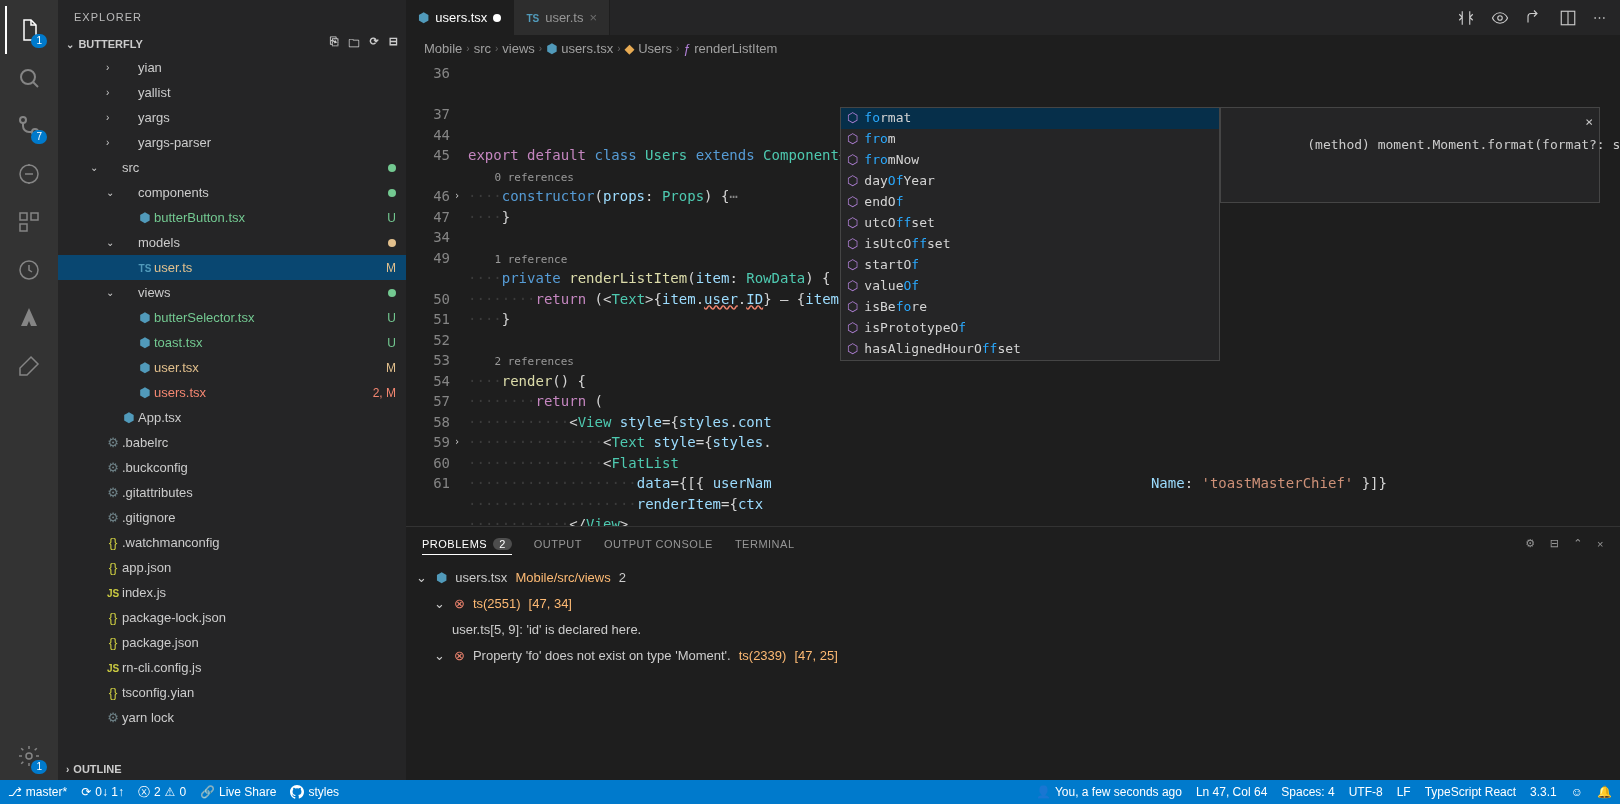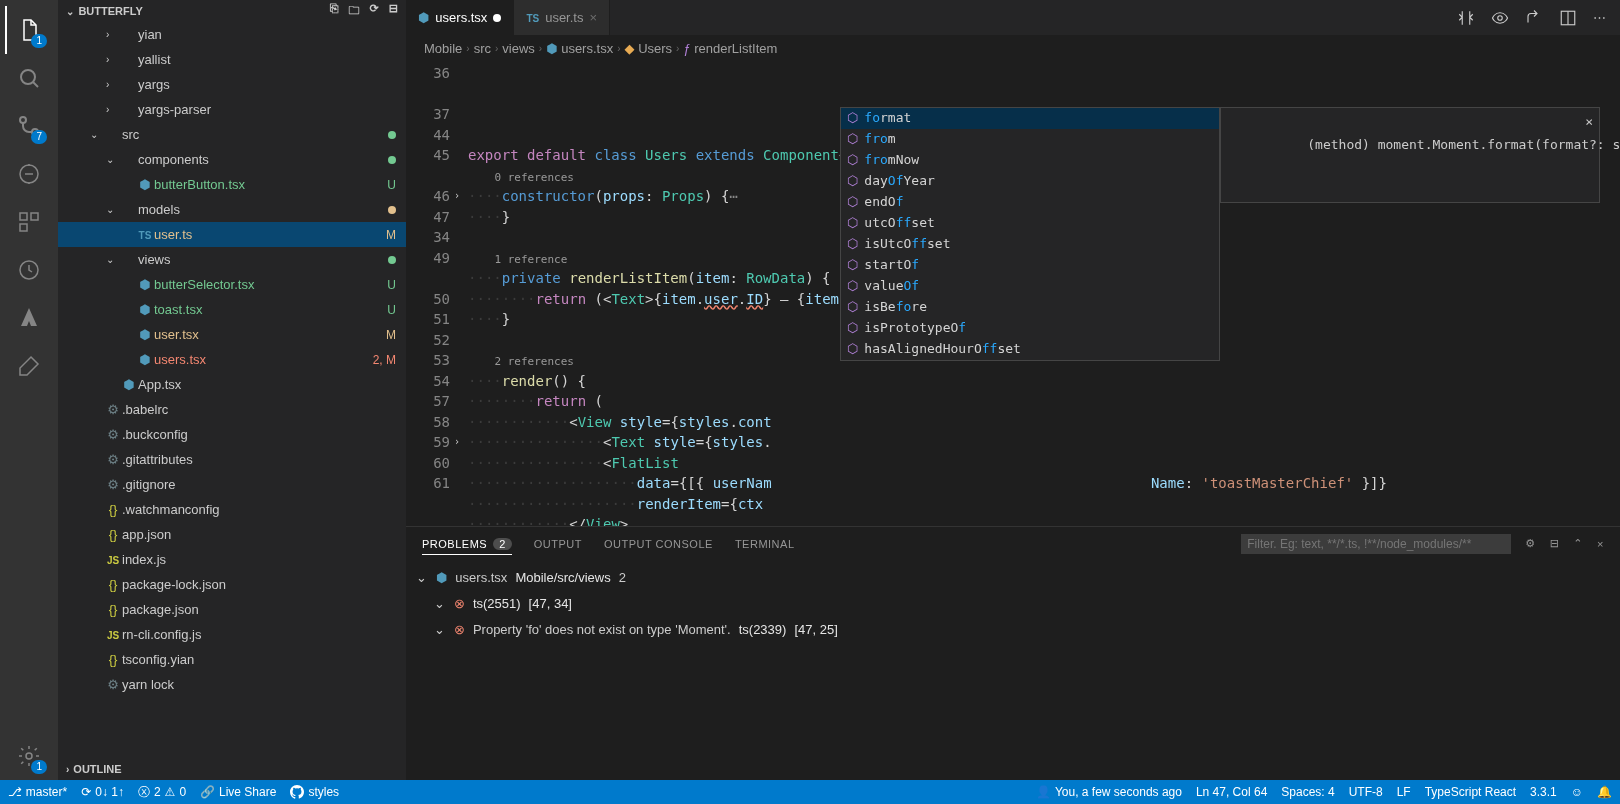--- a/index.html
+++ b/index.html
@@ -56,21 +56,21 @@
 .panel { height:254px; border-top:1px solid #333; display:flex; flex-direction:column; background:#1e1e1e;}
 .ptabs { display:flex; height:33px; align-items:center; padding:0 16px; gap:22px; font-size:11px; letter-spacing:.5px; color:#969696;}
 .ptabs .pt{cursor:pointer;display:flex;align-items:center;gap:6px;}
 .ptabs .pt.active{color:#fff;border-bottom:1px solid #fff;padding-bottom:4px;margin-bottom:-5px;}
 .ptabs .cnt{background:#4d4d4d;color:#fff;border-radius:10px;padding:0 6px;font-size:11px;}
 .ptabs .pactions{margin-left:auto;display:flex;gap:14px;align-items:center;}
 .ptabs input{background:#3c3c3c;border:none;color:#ccc;padding:3px 6px;width:270px;font-size:12px;}
 .problems{flex:1;padding:4px 10px;font-size:13px;overflow:hidden;}
 .prow{display:flex;align-items:center;height:26px;gap:8px;}
 .prow .ei{color:#f48771;}
-.prow .loc{color:#e5e5e5;}
+.prow .loc{color:#fdba74;}
 .statusbar{position:absolute;bottom:0;left:0;right:0;height:24px;background:#007acc;color:#fff;display:flex;align-items:center;font-size:12px;padding:0 8px;gap:14px;}
 .statusbar .sbi{display:flex;align-items:center;gap:4px;cursor:pointer;}
 .statusbar .sp{flex:1;}
 svg{display:block;}
 </style>
 </head>
 <body>
 
 <div class="root">
   <div class="actbar">
@@ -128,20 +128,21 @@
     <div class="act">
         <svg viewBox="0 0 24 24" width="24" height="24" fill="none" stroke="currentColor" stroke-width="1.5">
           <circle cx="12" cy="12" r="3"></circle>
           <path d="M12 2v3M12 19v3M4.2 4.2l2.1 2.1M17.7 17.7l2.1 2.1M2 12h3M19 12h3M4.2 19.8l2.1-2.1M17.7 6.3l2.1-2.1"></path>
         </svg>
         <span class="badge">1</span>
       </div>
   </div>
 
   <div class="sidebar">
+    <div class="title">EXPLORER</div>
     <div class="section">
       <span class="chev">⌄</span>
       <span>BUTTERFLY</span>
       <span class="actions">
         <span>⎘</span>
         <span>🗀</span>
         <span>⟳</span>
         <span>⊟</span>
       </span>
     </div>
@@ -415,41 +416,45 @@
     <div class="panel">
       <div class="ptabs">
         <span class="pt active">
             <span>PROBLEMS</span>
             <span class="cnt">2</span>
           </span>
         <span class="pt">OUTPUT</span>
         <span class="pt">OUTPUT CONSOLE</span>
         <span class="pt">TERMINAL</span>
         <span class="pactions">
-          <input placeholder="Filter. Eg: text, **/*.ts, !**/node_modules/**" style="">
           <span>⚙</span>
           <span>⊟</span>
           <span>⌃</span>
           <span>×</span>
         </span>
       </div>
       <div class="problems">
         <div class="prow">
           <span style="width:12px">⌄</span>
           <span style="color:#519aba">⬢</span>
           <span>users.tsx</span>
           <span class="loc">Mobile/src/views</span>
           <span class="cnt">2</span>
         </div>
         <div id="prows">
             <div class="prow" style="padding-left:18px">
               <span style="width:12px">⌄</span>
               <span class="ei">⊗</span>
               <span class="loc">ts(2551)</span>
               <span class="loc">[47, 34]</span>
+            </div>
+            <div class="prow" style="padding-left:36px">
+              <span>user.ts[5, 9]: 'id' is declared here.</span>
+              <span class="loc"></span>
+              <span class="loc"></span>
             </div>
             <div class="prow" style="padding-left:18px">
               <span style="width:12px">⌄</span>
               <span class="ei">⊗</span>
               <span>Property 'fo' does not exist on type 'Moment'.</span>
               <span class="loc">ts(2339)</span>
               <span class="loc">[47, 25]</span>
             </div>
           </div>
       </div>

